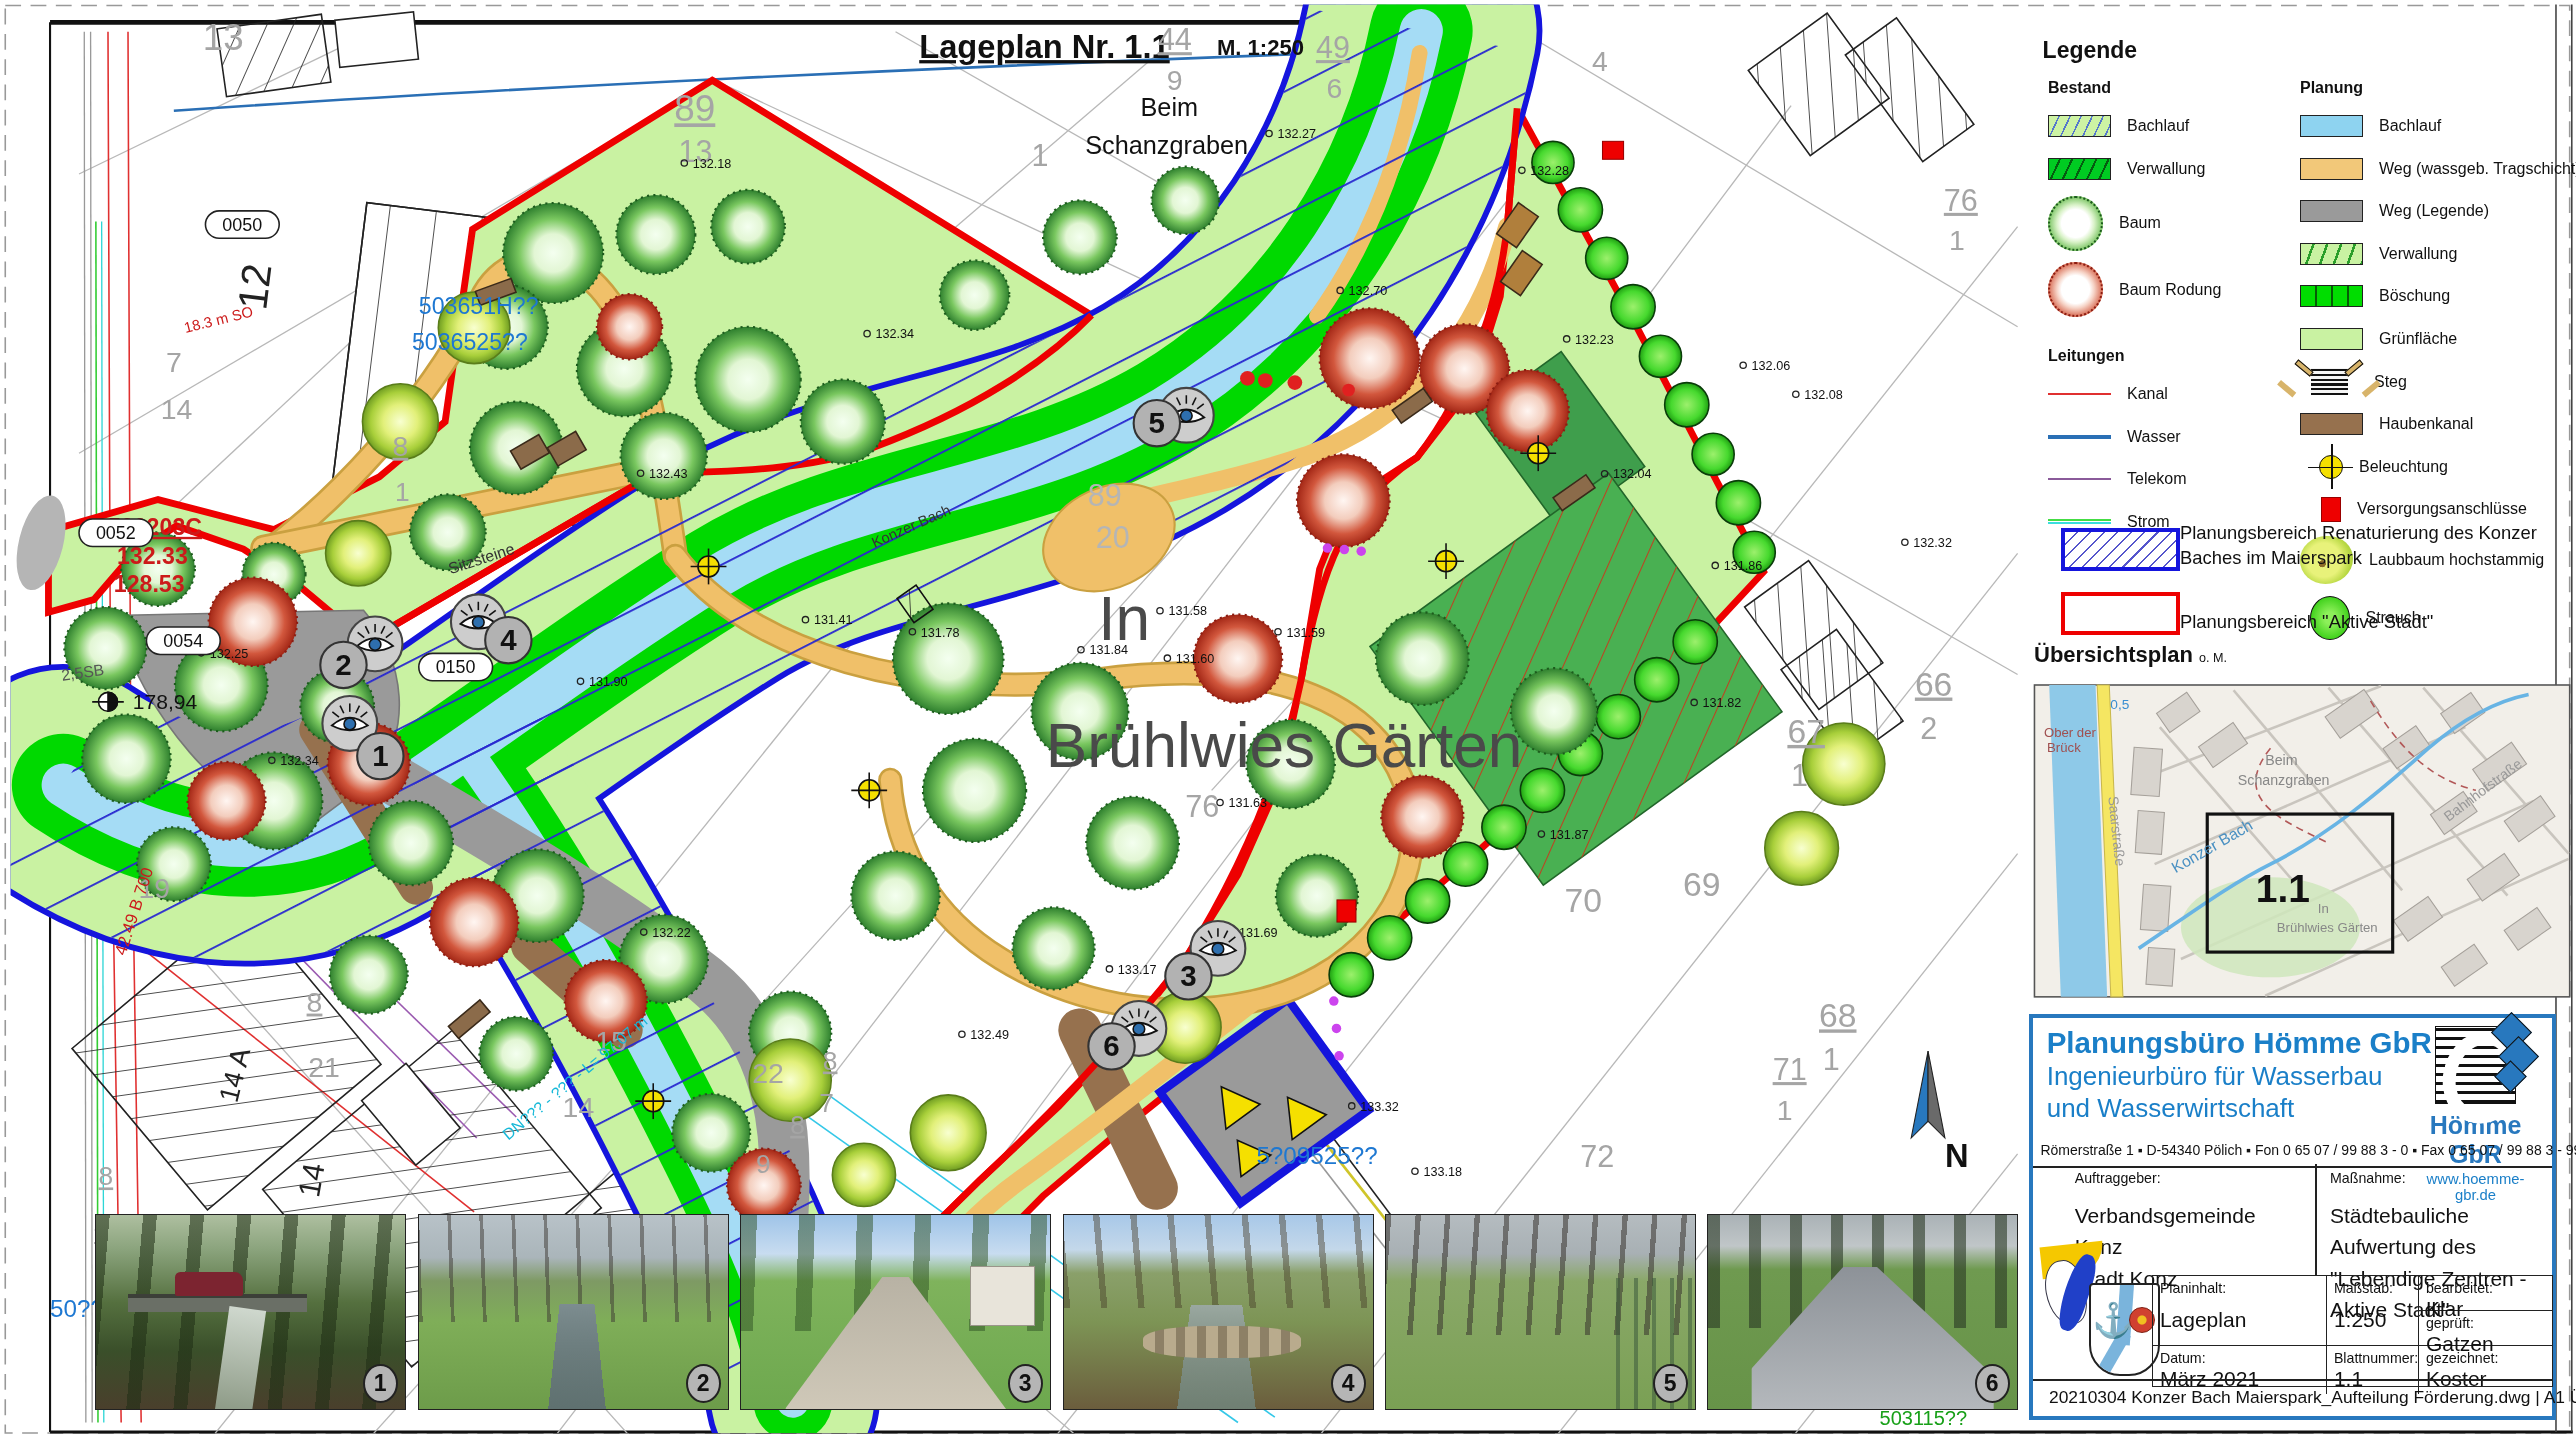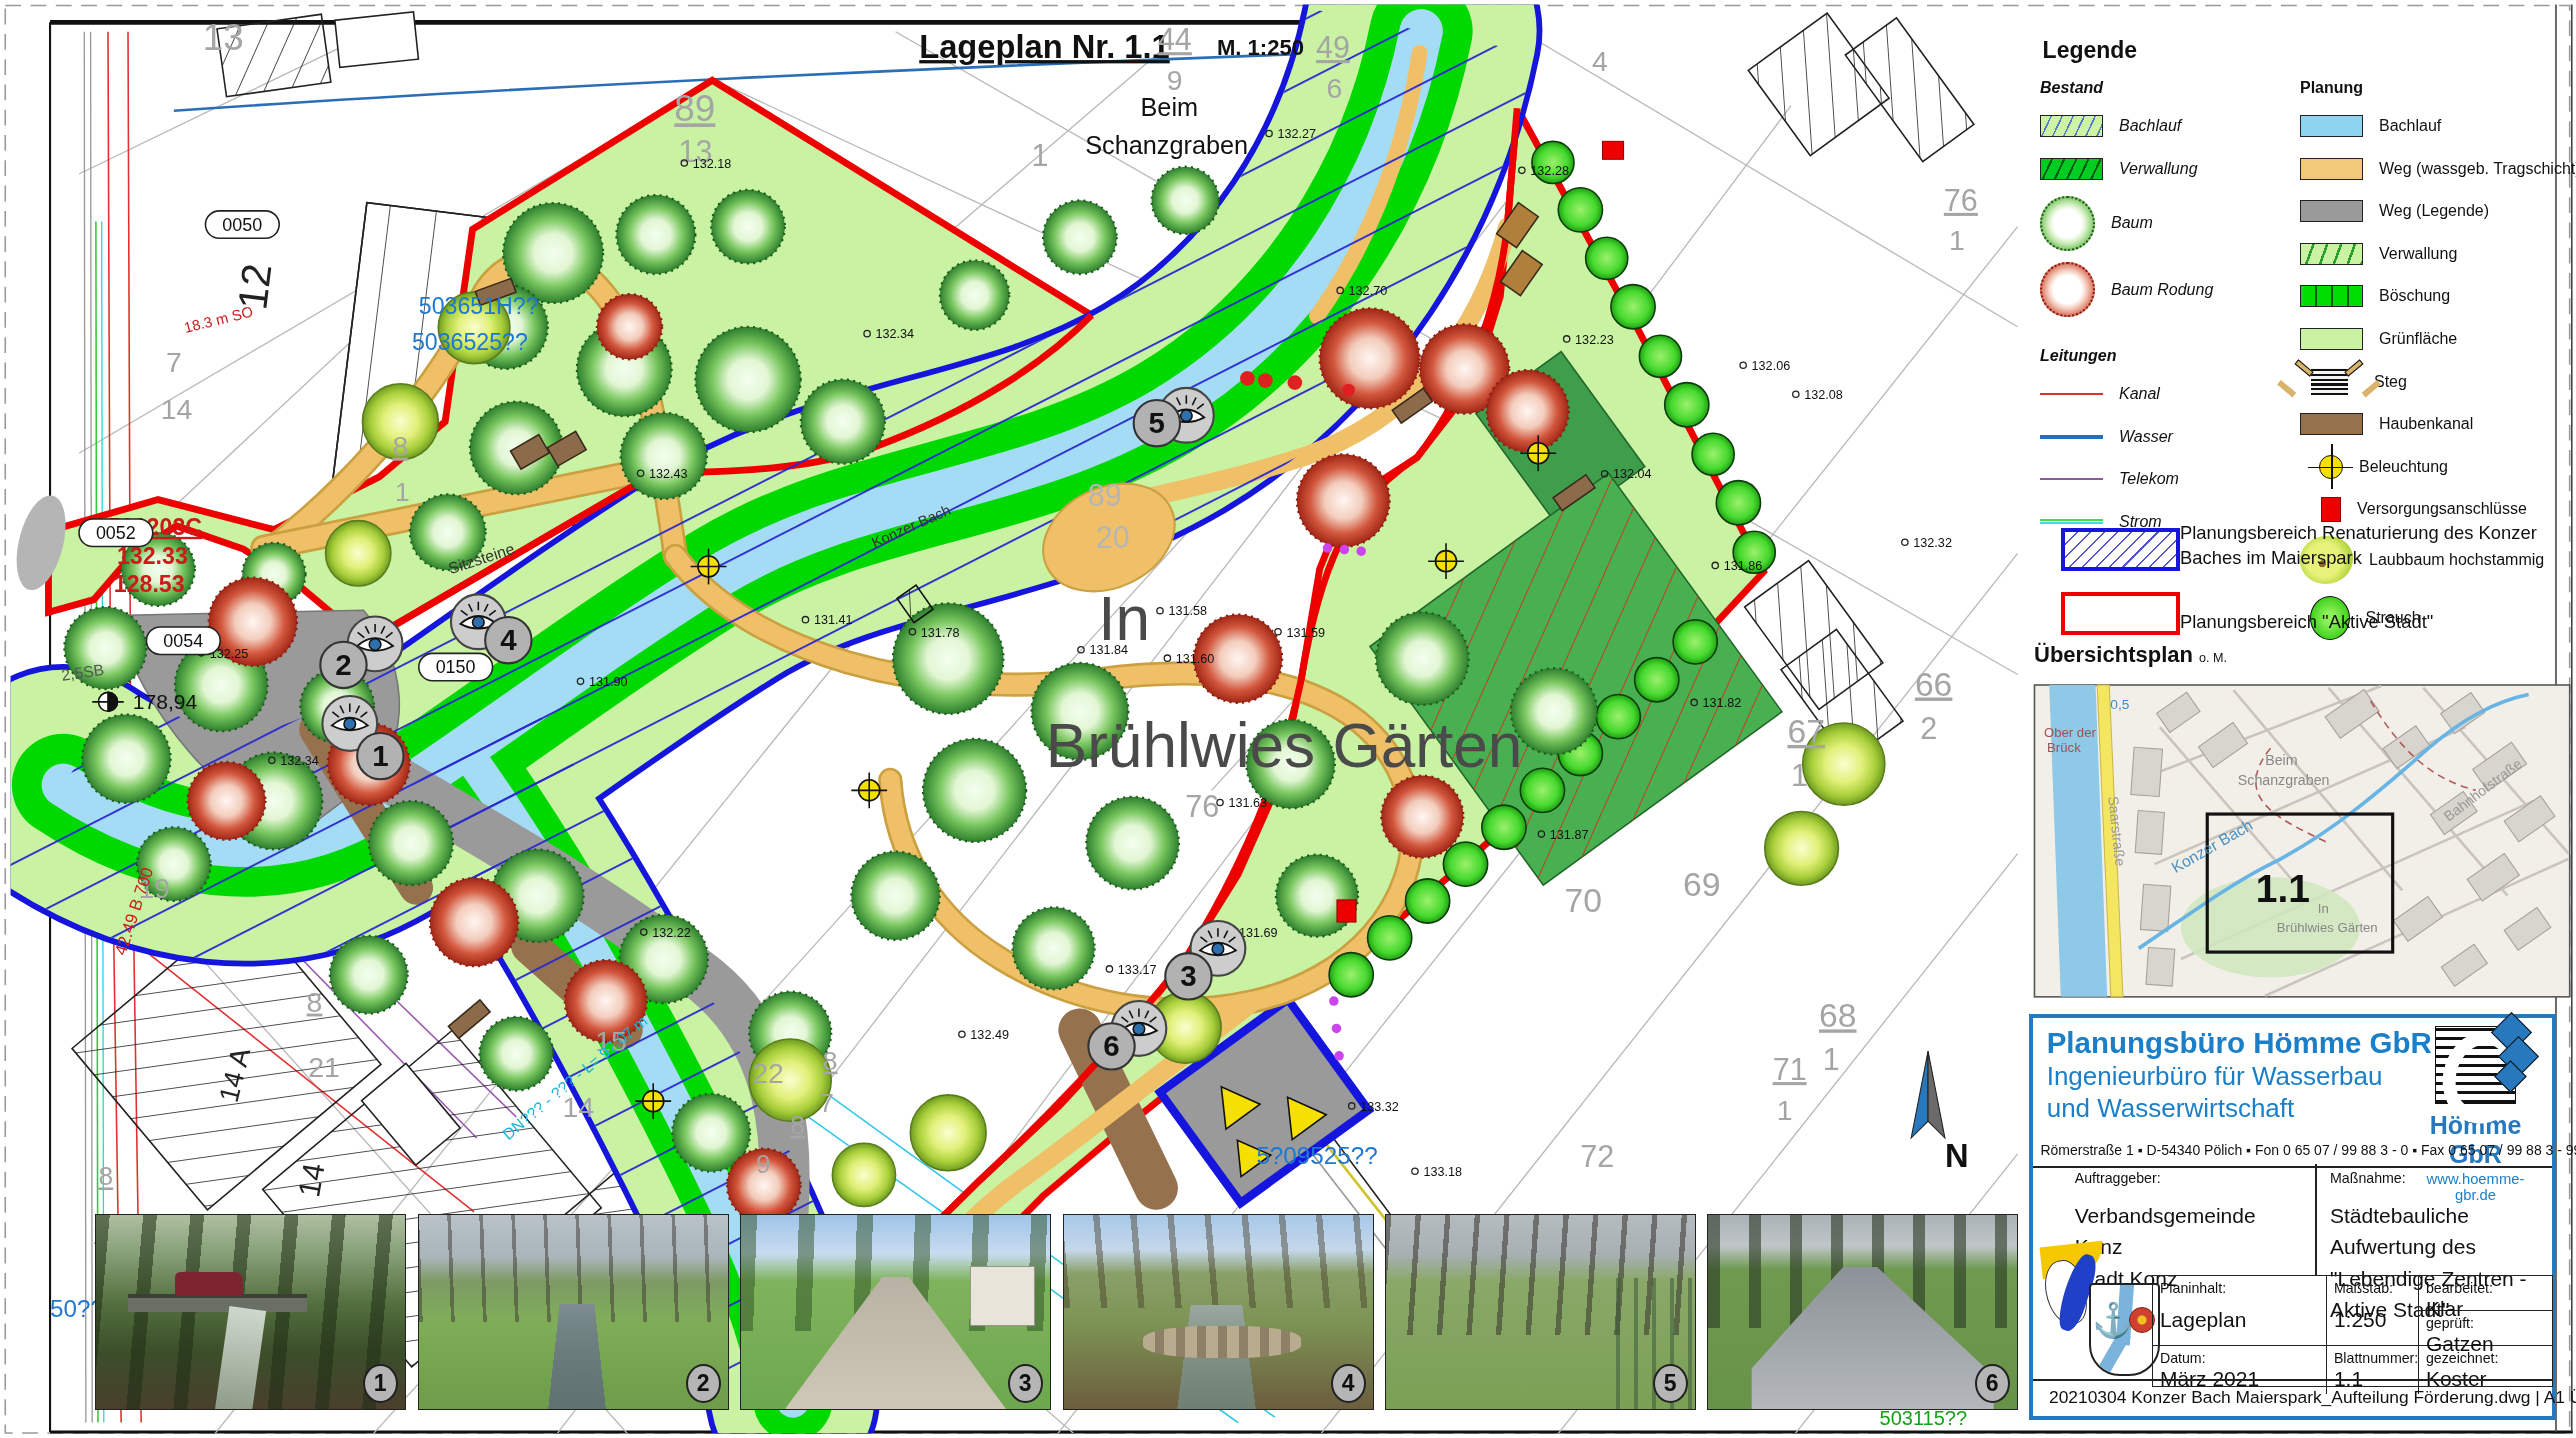--- a/index.html
+++ b/index.html
@@ -4,21 +4,21 @@
 <style>
   html,body{margin:0;padding:0;background:#e8e8e8;}
   #page{position:relative;width:2576px;height:1439px;background:#ffffff;overflow:hidden;
         font-family:"Liberation Sans", sans-serif;}
   svg text{font-family:"Liberation Sans", sans-serif;}
   
   #legend{position:absolute;left:2031px;top:37px;width:527px;}
   .lg-title{font-size:23px;font-weight:bold;color:#111;margin:0 0 14.8px 11.6px;}
   .lg-cols{position:relative;}
   .lg-col{position:absolute;top:0;}
-  .lg-col.b{left:9px;width:227px;font-style:italic;}
+  .lg-col.b{left:17px;width:227px;}
   .lg-col.p{left:269px;width:258px;}
   .lg-head{font-size:16px;font-weight:bold;color:#111;margin-bottom:13.7px;}
   .lg-row{display:flex;align-items:center;gap:16px;margin-bottom:11.6px;min-height:31px;}
   .lg-label{font-size:16px;color:#111;white-space:nowrap;}
   .sw{flex:0 0 auto;width:63px;height:22px;border:1.1px solid #222;box-sizing:border-box;}
   .bestand-bachlauf{background:repeating-linear-gradient(115deg,rgba(60,90,200,0) 0 8.4px,#5577cc 8.4px 10px),#cdf3a4;}
   .bestand-sumpf{background:repeating-linear-gradient(115deg,rgba(0,0,0,0) 0 9px,#055c10 9px 11px),#00cc22;}
   .tree-sw{width:55px;height:55px;border:none;border-radius:50%;}
   .tree-green{background:radial-gradient(circle at 50% 50%,#ffffff 0 36%,#d9f2c8 48%,#6fbf57 72%,#2e7f2e 100%);
               outline:2.6px dotted #1d5c1d;outline-offset:-2.1px;}

